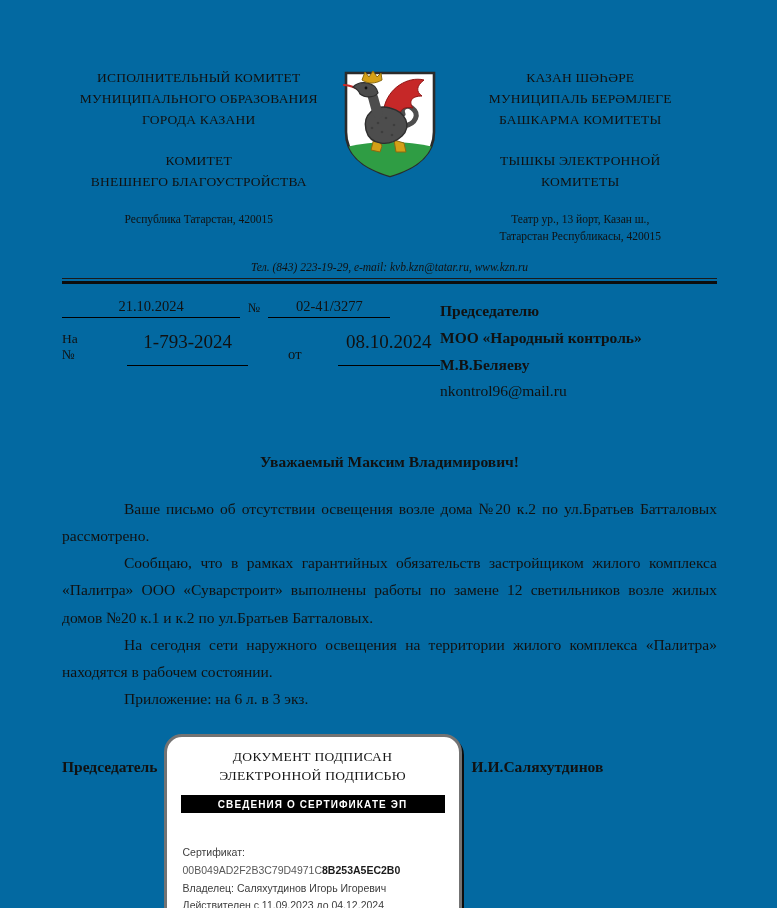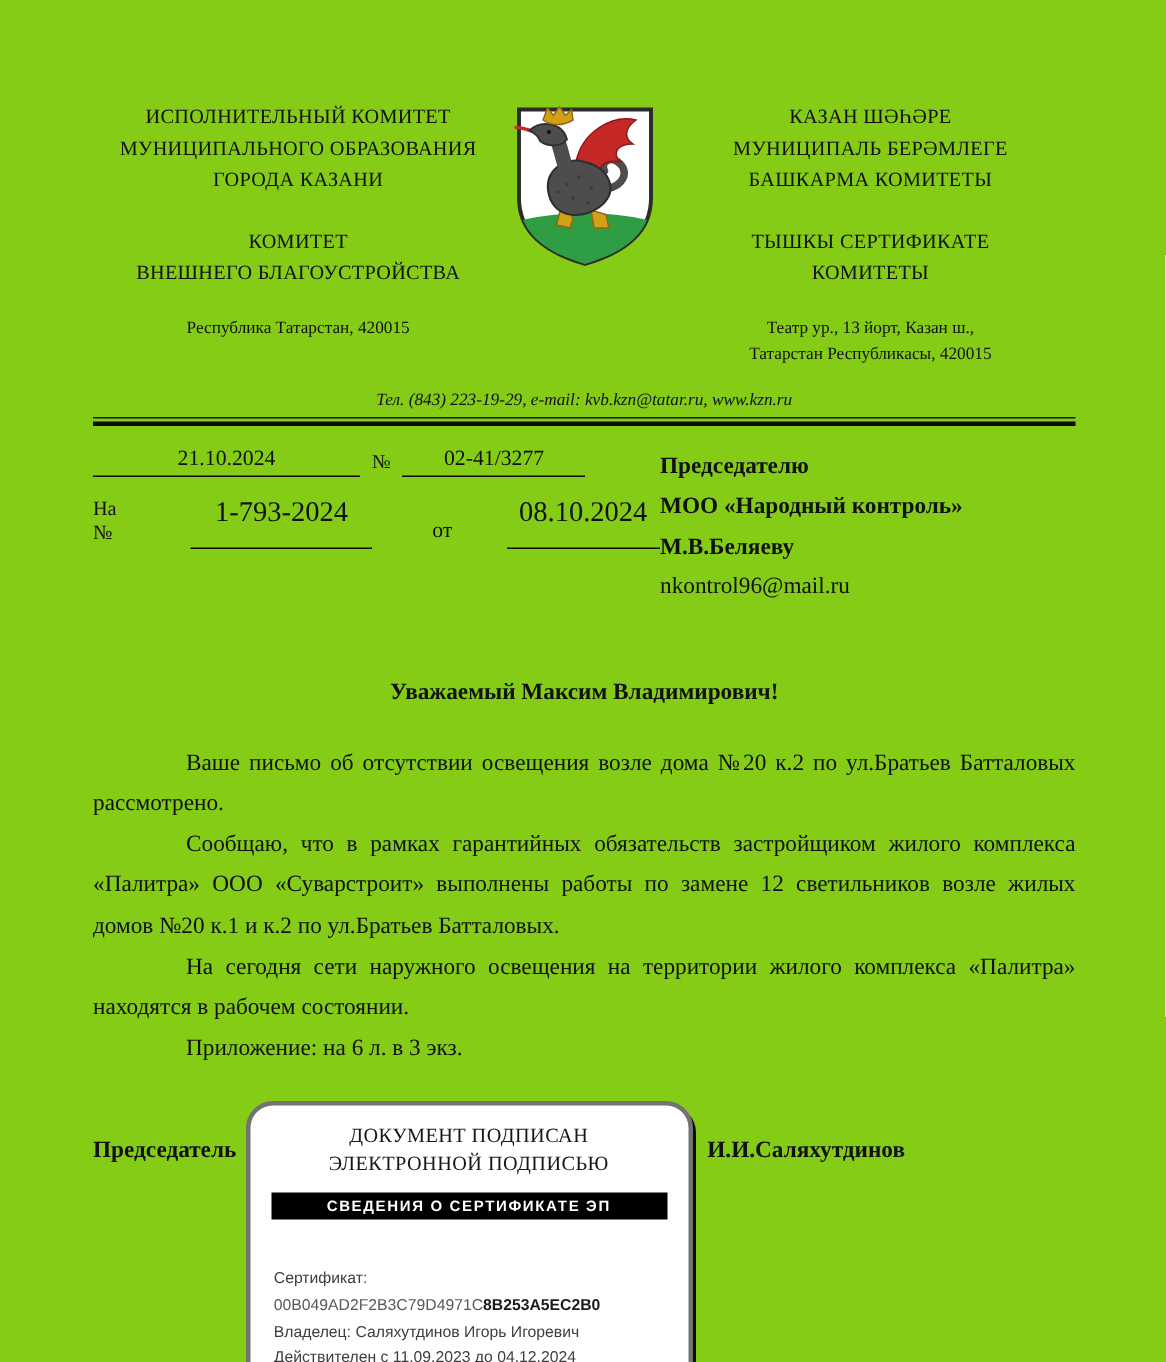--- a/index.html
+++ b/index.html
@@ -1,20 +1,20 @@
 <!DOCTYPE html>
 <html><head>
 <meta charset="utf-8">
 <style>
   html,body{margin:0;padding:0;background:#fff;}
   .page{
     position:relative;
     width:777px;height:908px;
     margin:0 auto;
-    background:#84cc16;
+    background:#0369a1;
     font-family:"Liberation Serif", serif;
     color:#111;
     overflow:hidden;
     box-sizing:border-box;
     padding:68px 60px 0 62px;
   }
   
   .header{display:flex;align-items:flex-start;}
   .h-col{flex:1 1 0;text-align:center;}
   .org{font-size:13.5px;line-height:1.55;letter-spacing:.2px;}
@@ -133,21 +133,21 @@
       </svg>
     </div>
 
     <div class="h-col">
       <div class="org">
         <div>КАЗАН ШӘҺӘРЕ</div>
         <div>МУНИЦИПАЛЬ БЕРӘМЛЕГЕ</div>
         <div>БАШКАРМА КОМИТЕТЫ</div>
       </div>
       <div class="org committee">
-        <div>ТЫШКЫ СЕРТИФИКАТЕ</div>
+        <div>ТЫШКЫ ЭЛЕКТРОННОЙ</div>
         <div>КОМИТЕТЫ</div>
       </div>
       <div class="addr">
         <div>Театр ур., 13 йорт, Казан ш.,</div>
         <div>Татарстан Республикасы, 420015</div>
       </div>
     </div>
   </div>
 
   <div class="contact">Тел. (843) 223-19-29, e-mail: kvb.kzn@tatar.ru, www.kzn.ru</div>

